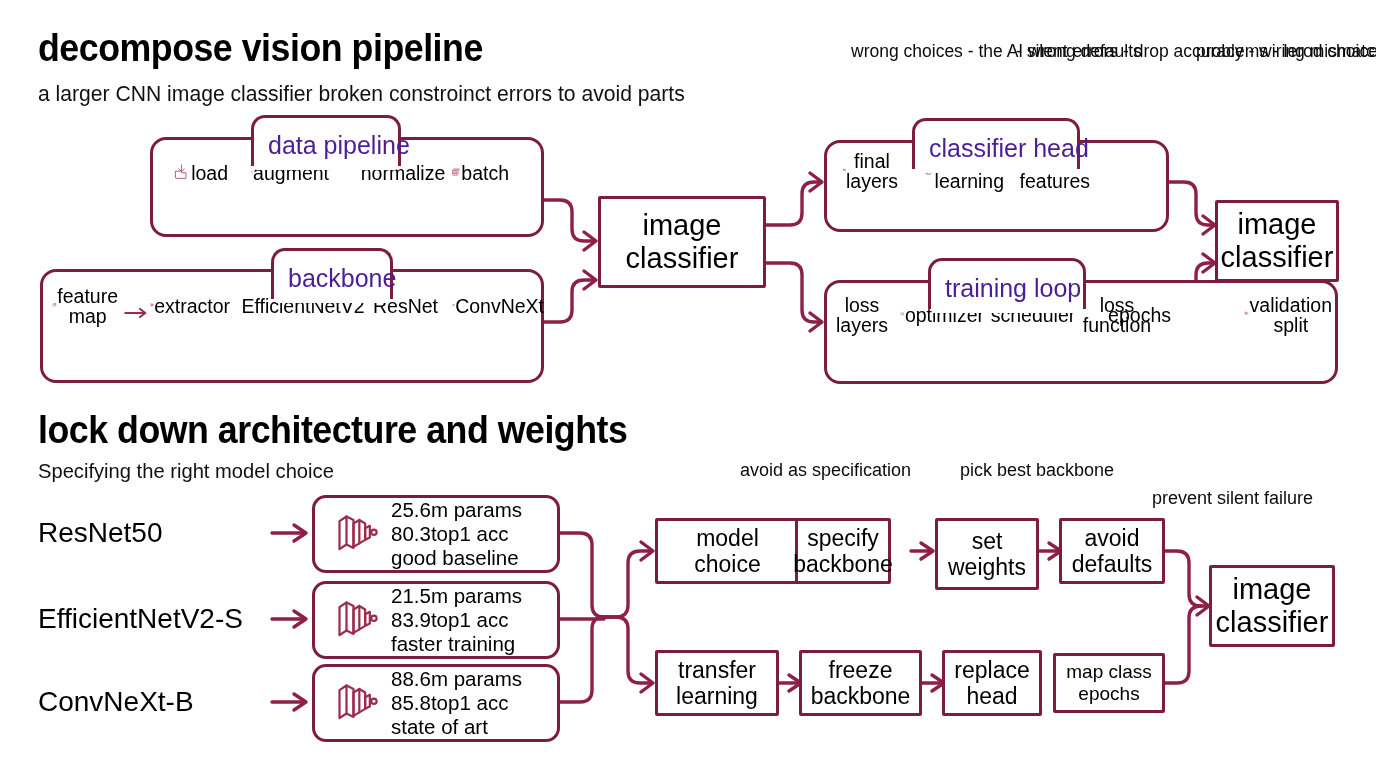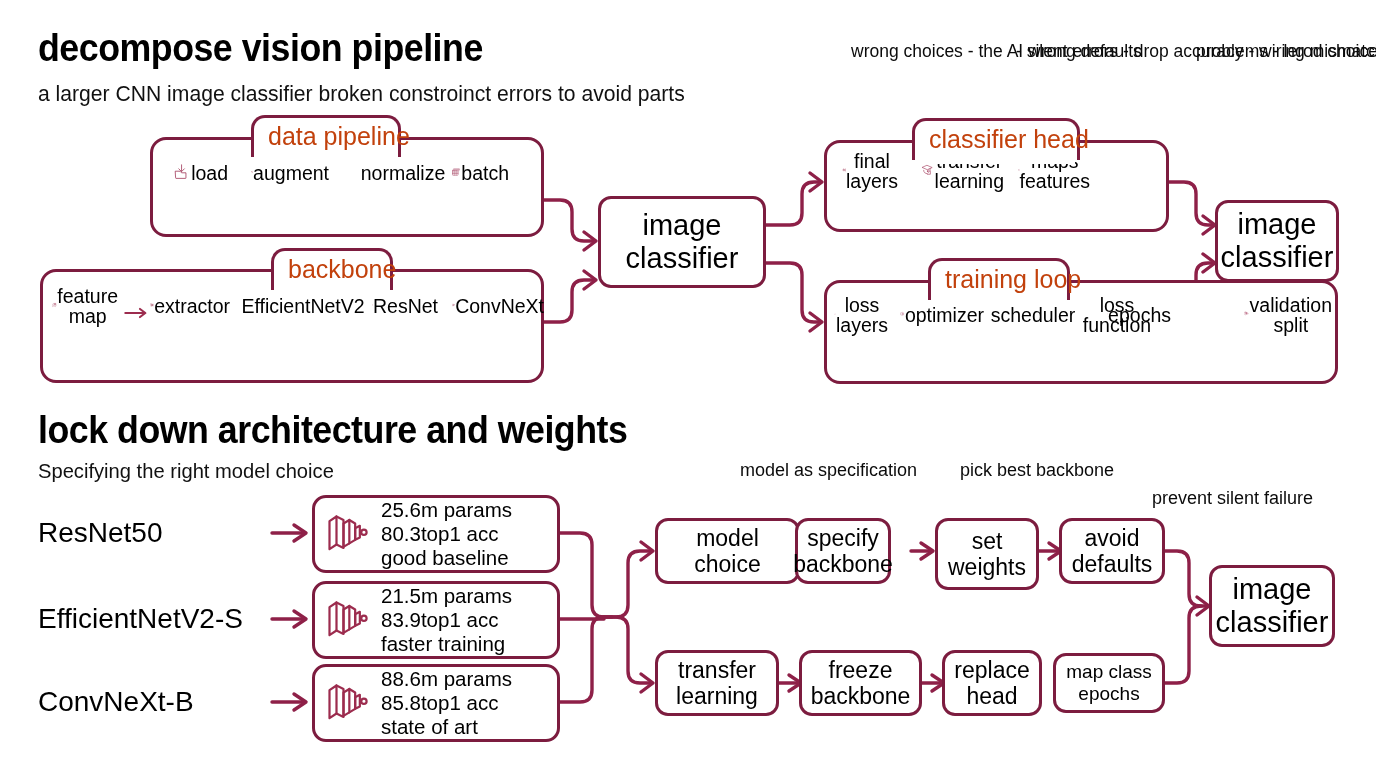--- a/index.html
+++ b/index.html
@@ -62,24 +62,24 @@
     background: #fff;
   }
   .group-title {
     position: absolute;
     border: 3.2px solid #7c1c3f;
     border-bottom: none;
     border-radius: 14px 14px 0 0;
     background: #fff;
     font-size: 25px;
     line-height: 30px;
-    color: #c2410c;
+    color: #4c1d95;
     text-align: center;
     white-space: nowrap;
-    padding: 3px 14px 6px 14px;
+    padding: 12px 14px 6px 14px;
     z-index: 3;
   }
   .group-title::after {
     content: "";
     position: absolute;
     left: 2px; right: 2px; bottom: -4px;
     height: 6px;
     background: #fff;
   }
 
@@ -101,21 +101,21 @@
     line-height: 20px;
     color: #000;
     text-align: center;
     white-space: pre-line;
   }
 
   
   .box {
     position: absolute;
     border: 3.2px solid #7c1c3f;
-    border-radius: 13px;
+    border-radius: 2px;
     background: #fff;
     display: flex;
     align-items: center;
     justify-content: center;
     text-align: center;
     color: #000;
     white-space: pre-line;
   }
   .box.big { font-size: 29px; line-height: 33px; }
   .box.mid { font-size: 23px; line-height: 26px; }
@@ -123,21 +123,21 @@
 
   
   .spec {
     position: absolute;
     border: 3.2px solid #7c1c3f;
     border-radius: 14px;
     background: #fff;
     display: flex;
     flex-direction: row;
     align-items: center;
-    padding-left: 4px;
+    padding-left: 14px;
   }
   .spec .specicon { width: 56px; height: 56px; flex: 0 0 56px; }
   .spec .spectext {
     margin-left: 6px;
     font-size: 20.5px;
     line-height: 24px;
     color: #000;
     white-space: pre-line;
   }
 
@@ -384,21 +384,21 @@
       <circle class="ico" cx="36" cy="8" r="3.2"></circle>
       <circle class="ico" cx="36" cy="20" r="3.2"></circle>
       <circle class="ico" cx="36" cy="32" r="3.2"></circle>
       <path class="ico" d="M17 20 L33 8 M17 20 h16 M17 20 L33 32"></path>
     </svg>
     <span class="cap">maps
 features</span>
   </div>
 
   <div class="group" style="left:824px; top:280px; width:514px; height:104px;"></div>
-  <div class="group-title" style="left:928px; top:258px; width:142px;">training loop</div>
+  <div class="group-title" style="left:928px; top:258px; width:158px;">training loop</div>
 
   <div class="item" style="left:834px; top:290px; width:54px;">
     <svg class="glyph" viewBox="0 0 48 48">
       <path class="ico" d="M8 32 a16 16 0 1 1 32 0"></path>
       <path class="ico" d="M24 31 L35 17"></path>
       <circle class="ico-f" cx="24" cy="31" r="2.4"></circle>
     </svg>
     <span class="cap">loss
 layers</span>
   </div>
@@ -451,21 +451,21 @@
     <span class="cap">validation
 split</span>
   </div>
 
   <div class="box big" style="left:1215px; top:200px; width:124px; height:82px;">image
 classifier</div>
 
   <div class="h1" style="left:38px; top:410px;">lock down architecture and weights</div>
   <div class="sub" style="left:38px; top:459px; font-size:21px;">Specifying the right model choice</div>
 
-  <div class="tagrow" style="left:740px; top:460px;">model as specification</div>
+  <div class="tagrow" style="left:740px; top:460px;">avoid as specification</div>
   <div class="tagrow" style="left:960px; top:460px;">pick best backbone</div>
   <div class="tagrow" style="left:1152px; top:460px;margin-top:28px;">prevent silent failure</div>
 
   <div class="rowlabel" style="left:38px; top:518px;">ResNet50</div>
   <div class="rowlabel" style="left:38px; top:604px;">EfficientNetV2-S</div>
   <div class="rowlabel" style="left:38px; top:687px;">ConvNeXt-B</div>
 
   <div class="spec" style="left:312px; top:495px; width:248px; height:78px;">
     <svg class="specicon" viewBox="0 0 48 48">
       <path class="ico" d="M9 13 L15 9 V33 L9 37 Z"></path>

